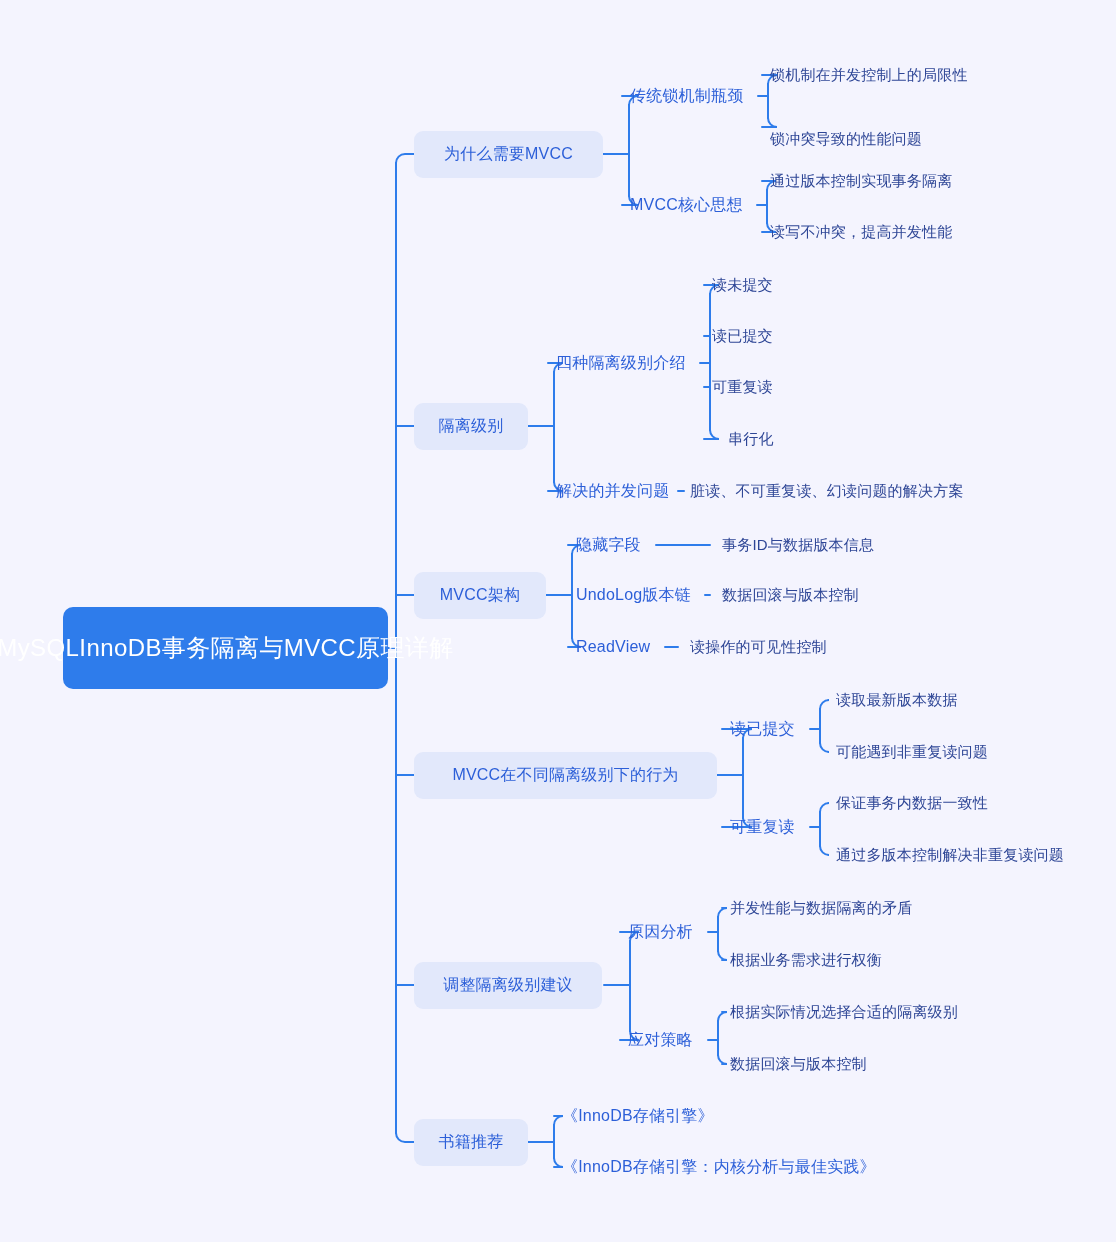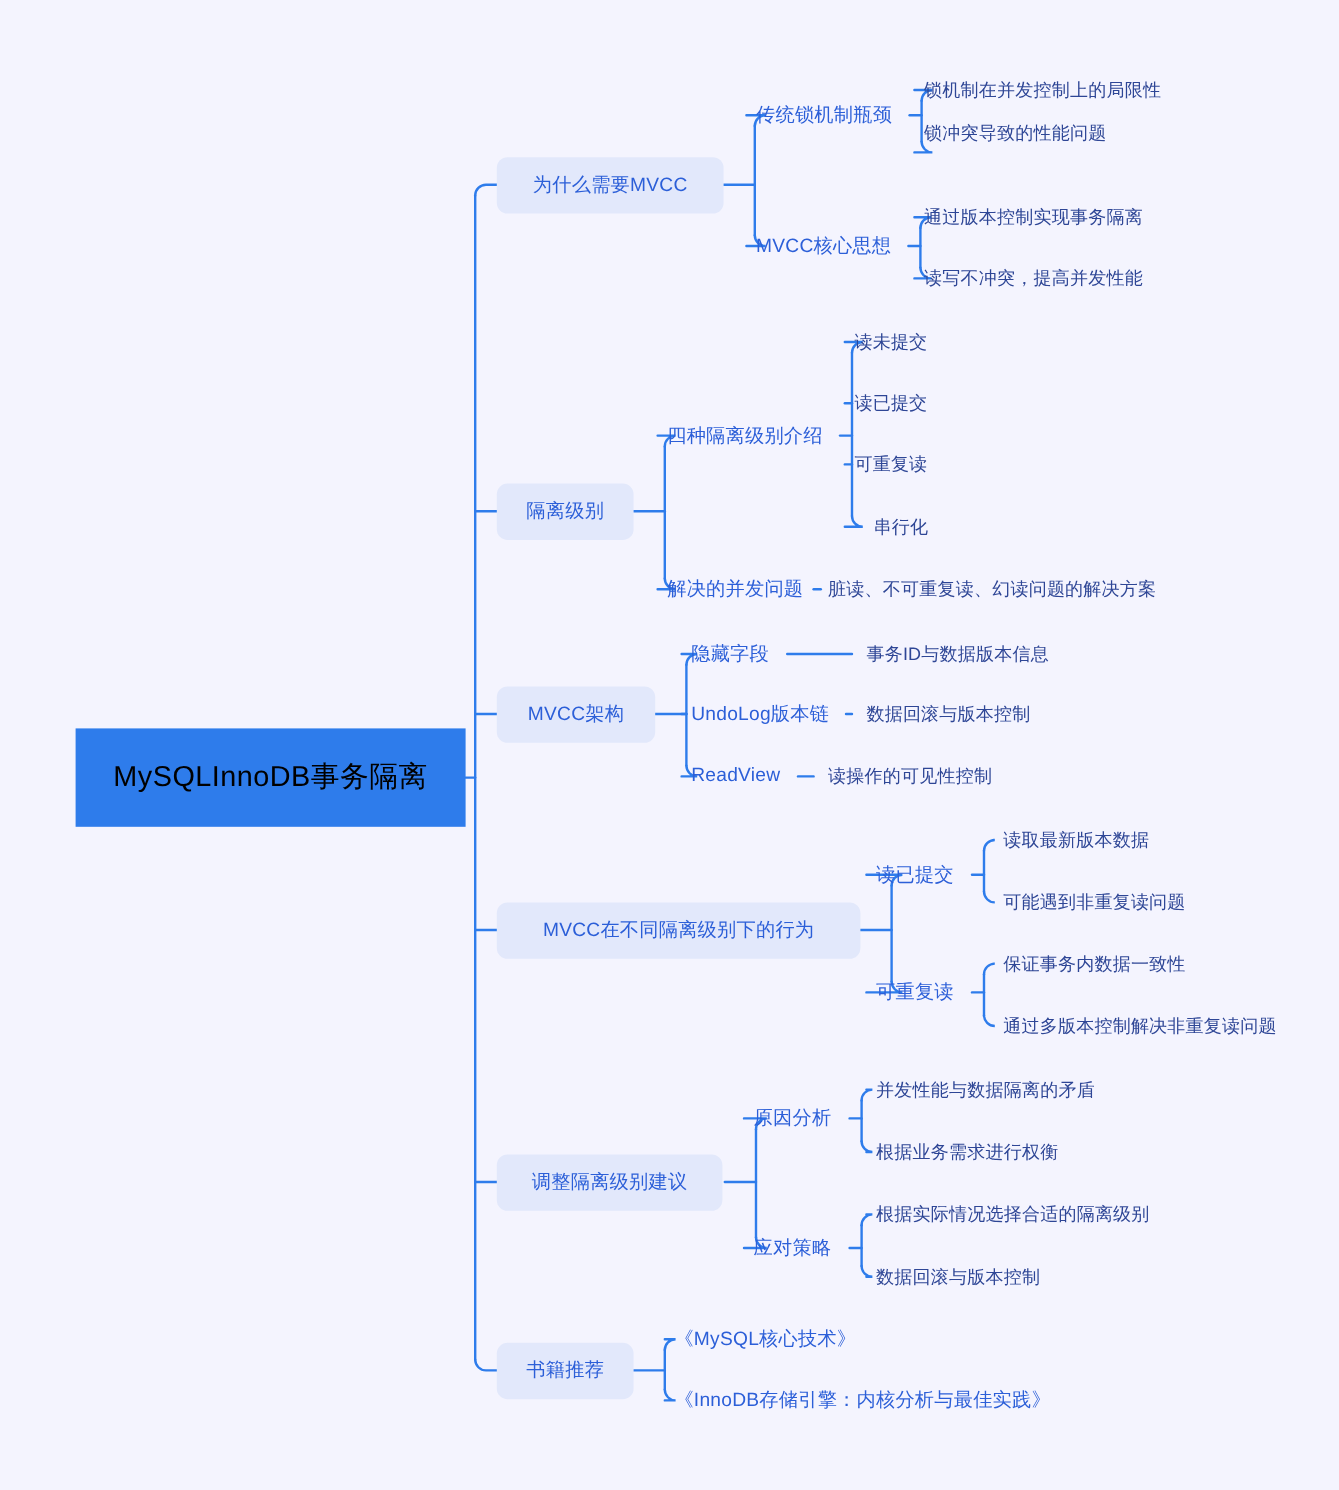--- a/index.html
+++ b/index.html
@@ -25,22 +25,22 @@
   .node {
     position: absolute;
     box-sizing: border-box;
     display: flex;
     align-items: center;
     white-space: pre;
   }
   
   .n-root {
     background: #2e7ceb;
-    border-radius: 0;
-    color: #000000;
+    border-radius: 10px;
+    color: #ffffff;
     justify-content: center;
     text-align: center;
     font-size: 24px;
     line-height: 34px;
     letter-spacing: 0.4px;
     padding: 0 16px;
   }
   .n-root .rline { display: block; }
   
   .n-l1 {
@@ -132,25 +132,25 @@
       <path d="M 718 1021 L 718 1055" fill="none" stroke="#2e7ceb" stroke-width="2" stroke-linecap="round"></path>
       <path d="M 718 1021 A 9 9 0 0 1 727 1012 L 722 1012" fill="none" stroke="#2e7ceb" stroke-width="2" stroke-linecap="round"></path>
       <path d="M 718 1055 A 9 9 0 0 0 727 1064 L 722 1064" fill="none" stroke="#2e7ceb" stroke-width="2" stroke-linecap="round"></path>
       <path d="M 396 1133 A 9 9 0 0 0 405 1142 L 414 1142" fill="none" stroke="#2e7ceb" stroke-width="2" stroke-linecap="round"></path>
       <path d="M 528 1142 L 554 1142" fill="none" stroke="#2e7ceb" stroke-width="2" stroke-linecap="round"></path>
       <path d="M 554 1125 L 554 1158" fill="none" stroke="#2e7ceb" stroke-width="2" stroke-linecap="round"></path>
       <path d="M 554 1125 A 9 9 0 0 1 563 1116 L 554 1116" fill="none" stroke="#2e7ceb" stroke-width="2" stroke-linecap="round"></path>
       <path d="M 554 1158 A 9 9 0 0 0 563 1167 L 554 1167" fill="none" stroke="#2e7ceb" stroke-width="2" stroke-linecap="round"></path>
     </svg>
   <div id="nodes">
-      <div class="node n-root" style="left: 63px; top: 607px; width: 325px; height: 82px;"><span class="rline">MySQLInnoDB事务隔离</span></div>
+      <div class="node n-root" style="left: 63px; top: 607px; width: 325px; height: 82px;"><span class="rline">MySQLInnoDB事务隔离</span><span class="rline">与MVCC原理详解</span></div>
       <div class="node n-l1" style="left: 414px; top: 130.5px; height: 47px; width: 189px;"><span>为什么需要MVCC</span></div>
       <div class="node n-l2" style="left: 630px; top: 84px; height: 24px;"><span>传统锁机制瓶颈</span></div>
       <div class="node n-l3" style="left: 770px; top: 64px; height: 22px;"><span>锁机制在并发控制上的局限性</span></div>
-      <div class="node n-l3" style="left: 770px; top: 100px; height: 22px;"><span>锁冲突导致的性能问题</span></div>
+      <div class="node n-l3" style="left: 770px; top: 128px; height: 22px;"><span>锁冲突导致的性能问题</span></div>
       <div class="node n-l2" style="left: 630px; top: 193px; height: 24px;"><span>MVCC核心思想</span></div>
       <div class="node n-l3" style="left: 770px; top: 170px; height: 22px;"><span>通过版本控制实现事务隔离</span></div>
       <div class="node n-l3" style="left: 770px; top: 221px; height: 22px;"><span>读写不冲突，提高并发性能</span></div>
       <div class="node n-l1" style="left: 414px; top: 402.5px; height: 47px; width: 114px;"><span>隔离级别</span></div>
       <div class="node n-l2" style="left: 556px; top: 351px; height: 24px;"><span>四种隔离级别介绍</span></div>
       <div class="node n-l3" style="left: 712px; top: 274px; height: 22px;"><span>读未提交</span></div>
       <div class="node n-l3" style="left: 712px; top: 325px; height: 22px;"><span>读已提交</span></div>
       <div class="node n-l3" style="left: 712px; top: 376px; height: 22px;"><span>可重复读</span></div>
       <div class="node n-l3" style="left: 712px; top: 428px; height: 22px; margin-left: 16px;"><span>串行化</span></div>
       <div class="node n-l2" style="left: 556px; top: 479px; height: 24px;"><span>解决的并发问题</span></div>
@@ -170,16 +170,16 @@
       <div class="node n-l3" style="left: 836px; top: 792px; height: 22px;"><span>保证事务内数据一致性</span></div>
       <div class="node n-l3" style="left: 836px; top: 844px; height: 22px;"><span>通过多版本控制解决非重复读问题</span></div>
       <div class="node n-l1" style="left: 414px; top: 961.5px; height: 47px; width: 188px;"><span>调整隔离级别建议</span></div>
       <div class="node n-l2" style="left: 628px; top: 920px; height: 24px;"><span>原因分析</span></div>
       <div class="node n-l3" style="left: 730px; top: 897px; height: 22px;"><span>并发性能与数据隔离的矛盾</span></div>
       <div class="node n-l3" style="left: 730px; top: 949px; height: 22px;"><span>根据业务需求进行权衡</span></div>
       <div class="node n-l2" style="left: 628px; top: 1028px; height: 24px; align-items: center;"><span>应对策略</span></div>
       <div class="node n-l3" style="left: 730px; top: 1001px; height: 22px;"><span>根据实际情况选择合适的隔离级别</span></div>
       <div class="node n-l3" style="left: 730px; top: 1053px; height: 22px;"><span>数据回滚与版本控制</span></div>
       <div class="node n-l1" style="left: 414px; top: 1118.5px; height: 47px; width: 114px;"><span>书籍推荐</span></div>
-      <div class="node n-l2" style="left: 562px; top: 1104px; height: 24px;"><span>《MySQL核心技术》</span></div>
+      <div class="node n-l2" style="left: 562px; top: 1104px; height: 24px;"><span>《InnoDB存储引擎》</span></div>
       <div class="node n-l2" style="left: 562px; top: 1155px; height: 24px;"><span>《InnoDB存储引擎：内核分析与最佳实践》</span></div>
     </div>
 </div>
 
 </body></html>

